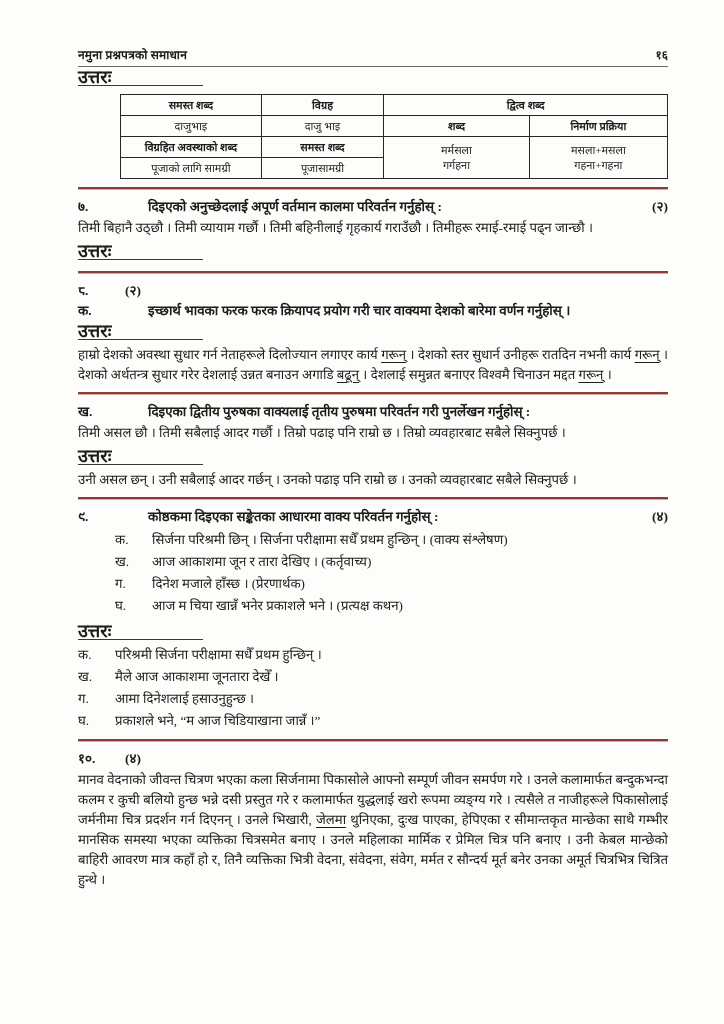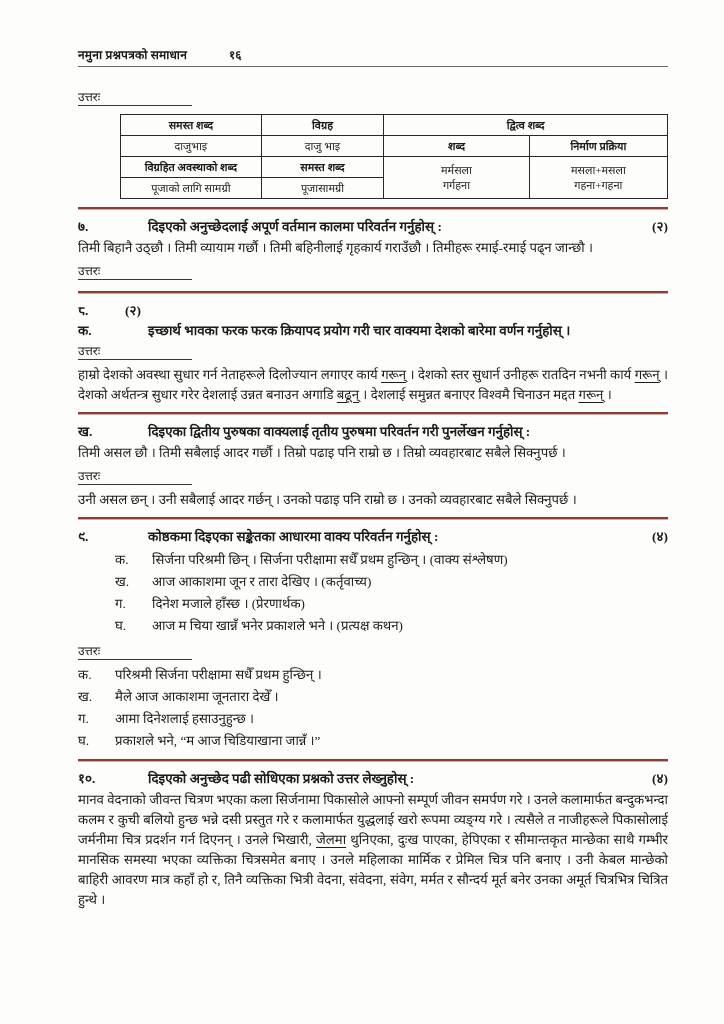--- a/index.html
+++ b/index.html
@@ -10,29 +10,29 @@
     -webkit-font-smoothing:antialiased;
   }
   .page{
     position:relative;box-sizing:border-box;
     width:724px;height:1024px;
     padding:46px 56px 0 78px;
     background:#fdfdfc;
   }
   
   .runhead{
-    display:flex;align-items:baseline;justify-content:flex-start;
+    display:flex;align-items:baseline;justify-content:space-between;
     border-bottom:1.5px solid #6b6662;
-    padding-bottom:3px;margin-bottom:20px;
+    padding-bottom:3px;margin-bottom:0;
   }
   .runhead .rh-title{font-weight:bold;font-size:12px;letter-spacing:.2px;}
   .runhead .rh-page{font-weight:bold;font-size:12px;margin-left:42px;}
   
   .ans-label{
-    display:inline-block;font-size:12px;font-weight:400;
+    display:inline-block;font-size:18px;font-weight:700;
     border-bottom:1.6px solid #3a3836;
     padding-right:92px;margin:2px 0 4px 0;line-height:16px;
   }
   
   table.wtable{
     border-collapse:collapse;margin:4px 0 8px 42px;
     font-size:11px;line-height:15px;
   }
   table.wtable td{
     border:1.4px solid #2a2624;
@@ -206,19 +206,18 @@
         <span class="item-text">प्रकाशले भने, “म आज चिडियाखाना जान्नँ ।”</span>
       </div>
     </div>
   </section>
 
   <hr class="redline">
 
   <section>
     <div class="qrow">
       <span class="qnum">१०.</span>
-      <span class="qtitle">दिइएको अनुच्छेद पढी सोधिएका प्रश्नको उत्तर लेख्नुहोस् :</span>
       <span class="qmarks">(४)</span>
     </div>
     <div class="para indent"><span>मानव वेदनाको जीवन्त चित्रण भएका कला सिर्जनामा पिकासोले आफ्नो सम्पूर्ण जीवन समर्पण गरे । उनले कलामार्फत बन्दुकभन्दा कलम र कुची बलियो हुन्छ भन्ने दसी प्रस्तुत गरे र कलामार्फत युद्धलाई खरो रूपमा व्यङ्ग्य गरे । त्यसैले त नाजीहरूले पिकासोलाई जर्मनीमा चित्र प्रदर्शन गर्न दिएनन् । उनले भिखारी, </span><span class="underlined">जेलमा</span><span> थुनिएका, दुःख पाएका, हेपिएका र सीमान्तकृत मान्छेका साथै गम्भीर मानसिक समस्या भएका व्यक्तिका चित्रसमेत बनाए । उनले महिलाका मार्मिक र प्रेमिल चित्र पनि बनाए । उनी केबल मान्छेको बाहिरी आवरण मात्र कहाँ हो र, तिनै व्यक्तिका भित्री वेदना, संवेदना, संवेग, मर्मत र सौन्दर्य मूर्त बनेर उनका अमूर्त चित्रभित्र चित्रित हुन्थे ।</span></div>
   </section>
 
 </div>
 
 </body></html>

